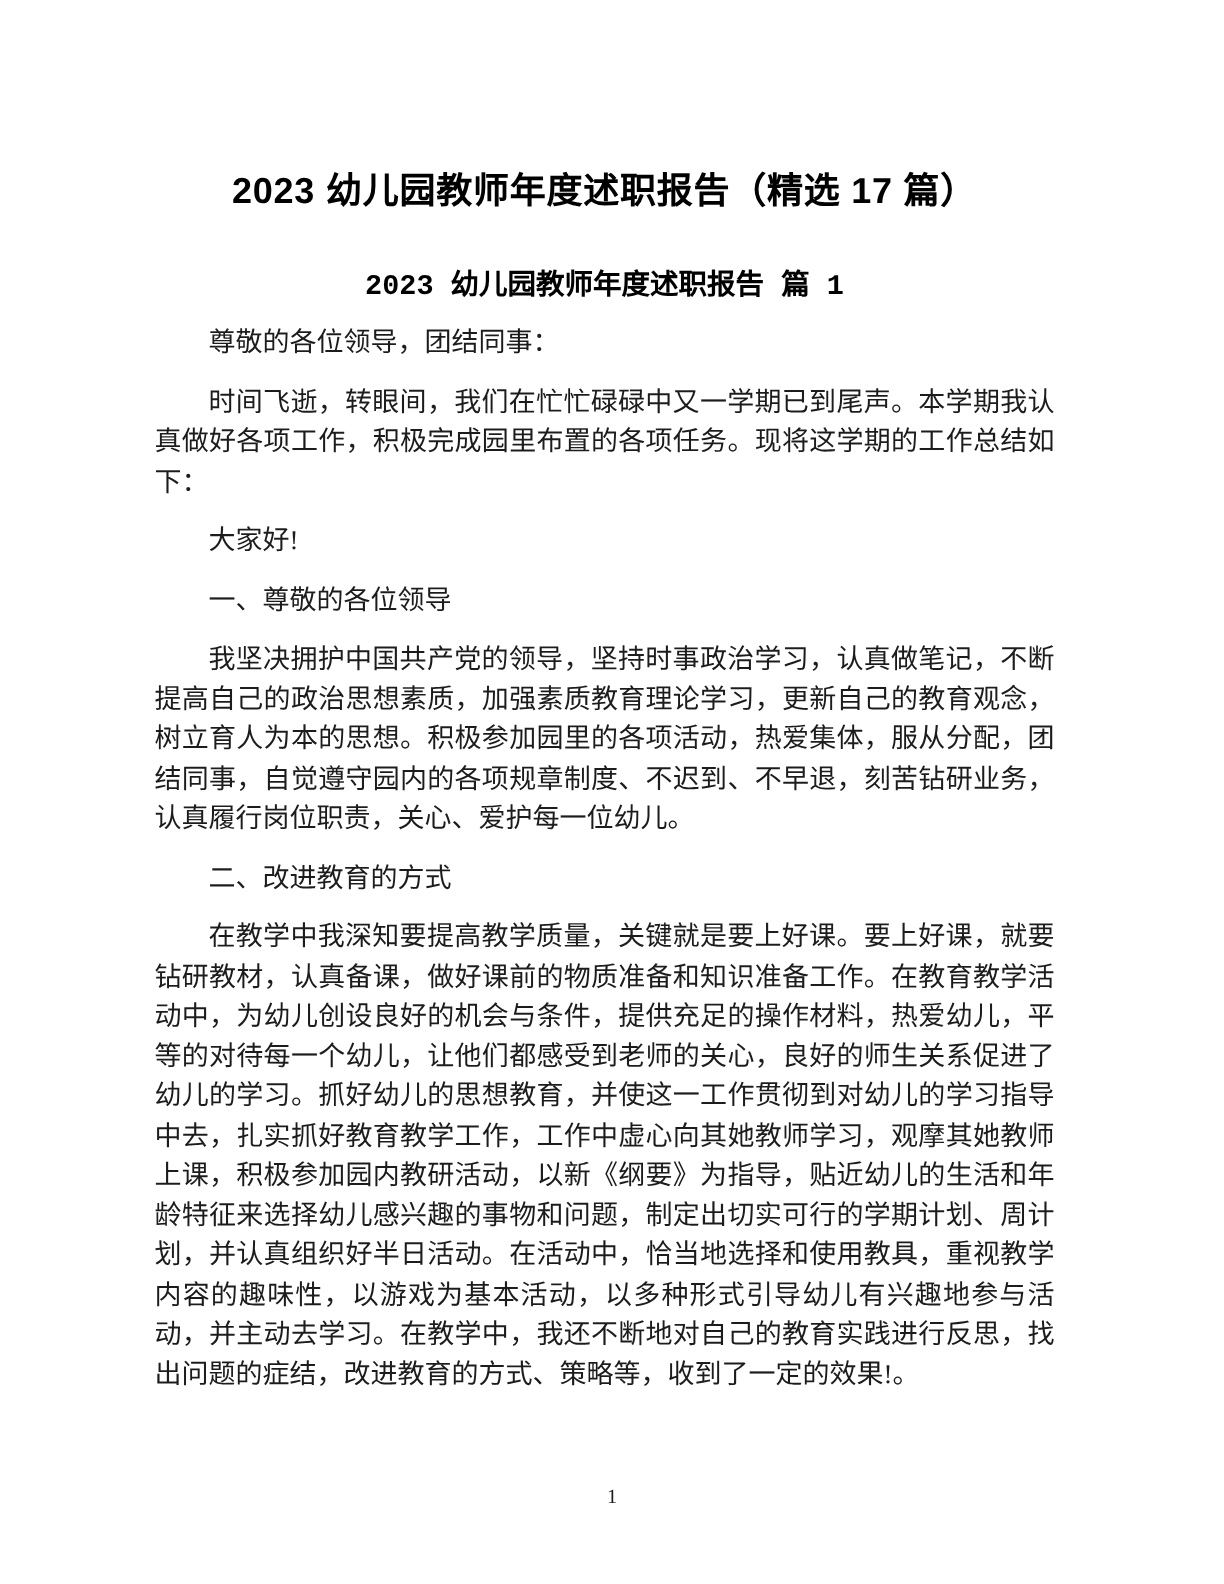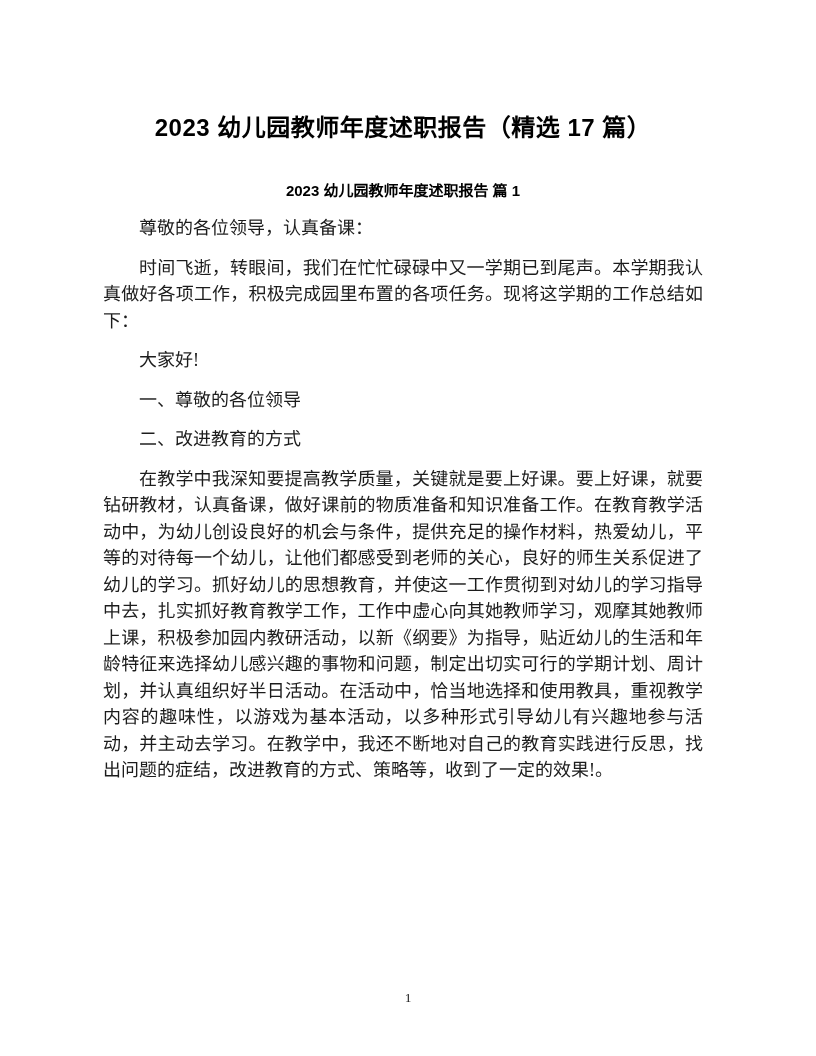--- a/index.html
+++ b/index.html
@@ -26,22 +26,22 @@
     font-family: "Liberation Sans", sans-serif;
     font-size: 24px;
     font-weight: 700;
     line-height: 32px;
     text-align: center;
     color: var(--heading-color, #000000);
     letter-spacing: 0.5px;
   }
   .subtitle {
     margin: 0 0 12px 0;
-    font-family: Liberation Sans, sans-serif;
-    font-size: 15px;
+    font-family: Liberation Mono, monospace;
+    font-size: 19px;
     font-weight: 700;
     line-height: 22px;
     text-align: center;
     color: var(--heading-color, #000000);
   }
   .para {
     margin: 13px 0;
     font-family: "Liberation Serif", serif;
     font-size: 18px;
     line-height: 26.5px;
@@ -62,22 +62,23 @@
   }
 </style>
 </head>
 <body>
 
 <div class="page">
   <div class="doc">
     <h1 class="title">2023 幼儿园教师年度述职报告（精选 17 篇）</h1>
     <h2 class="subtitle">2023 幼儿园教师年度述职报告 篇 1</h2>
     <div id="paragraphs">
-        <p class="para">尊敬的各位领导，认真备课：</p>
+        <p class="para">尊敬的各位领导，团结同事：</p>
         <p class="para">时间飞逝，转眼间，我们在忙忙碌碌中又一学期已到尾声。本学期我认真做好各项工作，积极完成园里布置的各项任务。现将这学期的工作总结如下：</p>
         <p class="para">大家好!</p>
         <p class="para">一、尊敬的各位领导</p>
+        <p class="para">我坚决拥护中国共产党的领导，坚持时事政治学习，认真做笔记，不断提高自己的政治思想素质，加强素质教育理论学习，更新自己的教育观念，树立育人为本的思想。积极参加园里的各项活动，热爱集体，服从分配，团结同事，自觉遵守园内的各项规章制度、不迟到、不早退，刻苦钻研业务，认真履行岗位职责，关心、爱护每一位幼儿。</p>
         <p class="para">二、改进教育的方式</p>
         <p class="para">在教学中我深知要提高教学质量，关键就是要上好课。要上好课，就要钻研教材，认真备课，做好课前的物质准备和知识准备工作。在教育教学活动中，为幼儿创设良好的机会与条件，提供充足的操作材料，热爱幼儿，平等的对待每一个幼儿，让他们都感受到老师的关心，良好的师生关系促进了幼儿的学习。抓好幼儿的思想教育，并使这一工作贯彻到对幼儿的学习指导中去，扎实抓好教育教学工作，工作中虚心向其她教师学习，观摩其她教师上课，积极参加园内教研活动，以新《纲要》为指导，贴近幼儿的生活和年龄特征来选择幼儿感兴趣的事物和问题，制定出切实可行的学期计划、周计划，并认真组织好半日活动。在活动中，恰当地选择和使用教具，重视教学内容的趣味性，以游戏为基本活动，以多种形式引导幼儿有兴趣地参与活动，并主动去学习。在教学中，我还不断地对自己的教育实践进行反思，找出问题的症结，改进教育的方式、策略等，收到了一定的效果!。</p>
       </div>
   </div>
   <div class="page-number">1</div>
 </div>
 
 </body></html>

